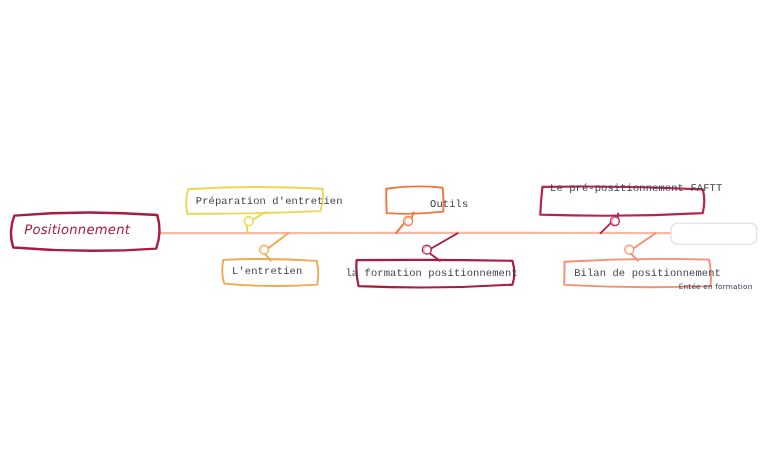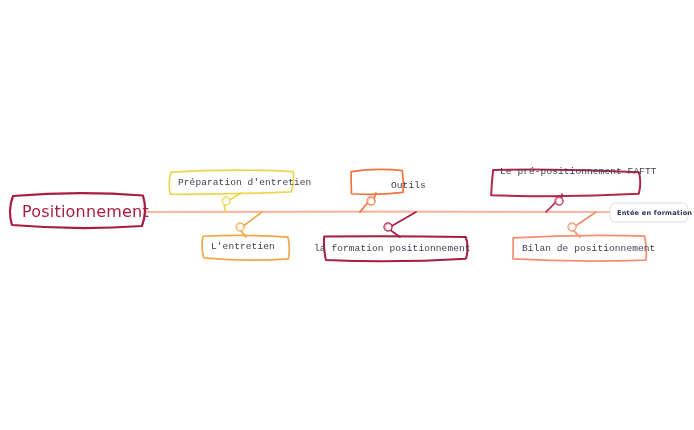--- a/index.html
+++ b/index.html
@@ -26,32 +26,34 @@
     font-family: Liberation Mono, monospace;
     font-size: 9.5px;
     letter-spacing: 0.1px;
     color: #3d3d4e;
     pointer-events: none;
   }
   .root-label {
     position: absolute;
     white-space: nowrap;
     font-family: "DejaVu Sans", sans-serif;
-    font-size: 16px;
+    font-size: 12px;
     color: #a81c40;
     letter-spacing: 0.2px;
+    font-style: italic;
   }
   .end-label {
     position: absolute;
     white-space: nowrap;
     font-family: "DejaVu Sans", sans-serif;
     font-size: 6.6px;
-    font-weight: bold;
+    font-weight: normal;
     color: #2e3350;
     letter-spacing: 0.2px;
+    margin-top: 48px;
   }
   .hit {
     position: absolute;
     cursor: default;
   }
 </style>
 </head>
 <body>
 
 <svg id="canvas" viewBox="0 0 694 430" xmlns="http://www.w3.org/2000/svg">

